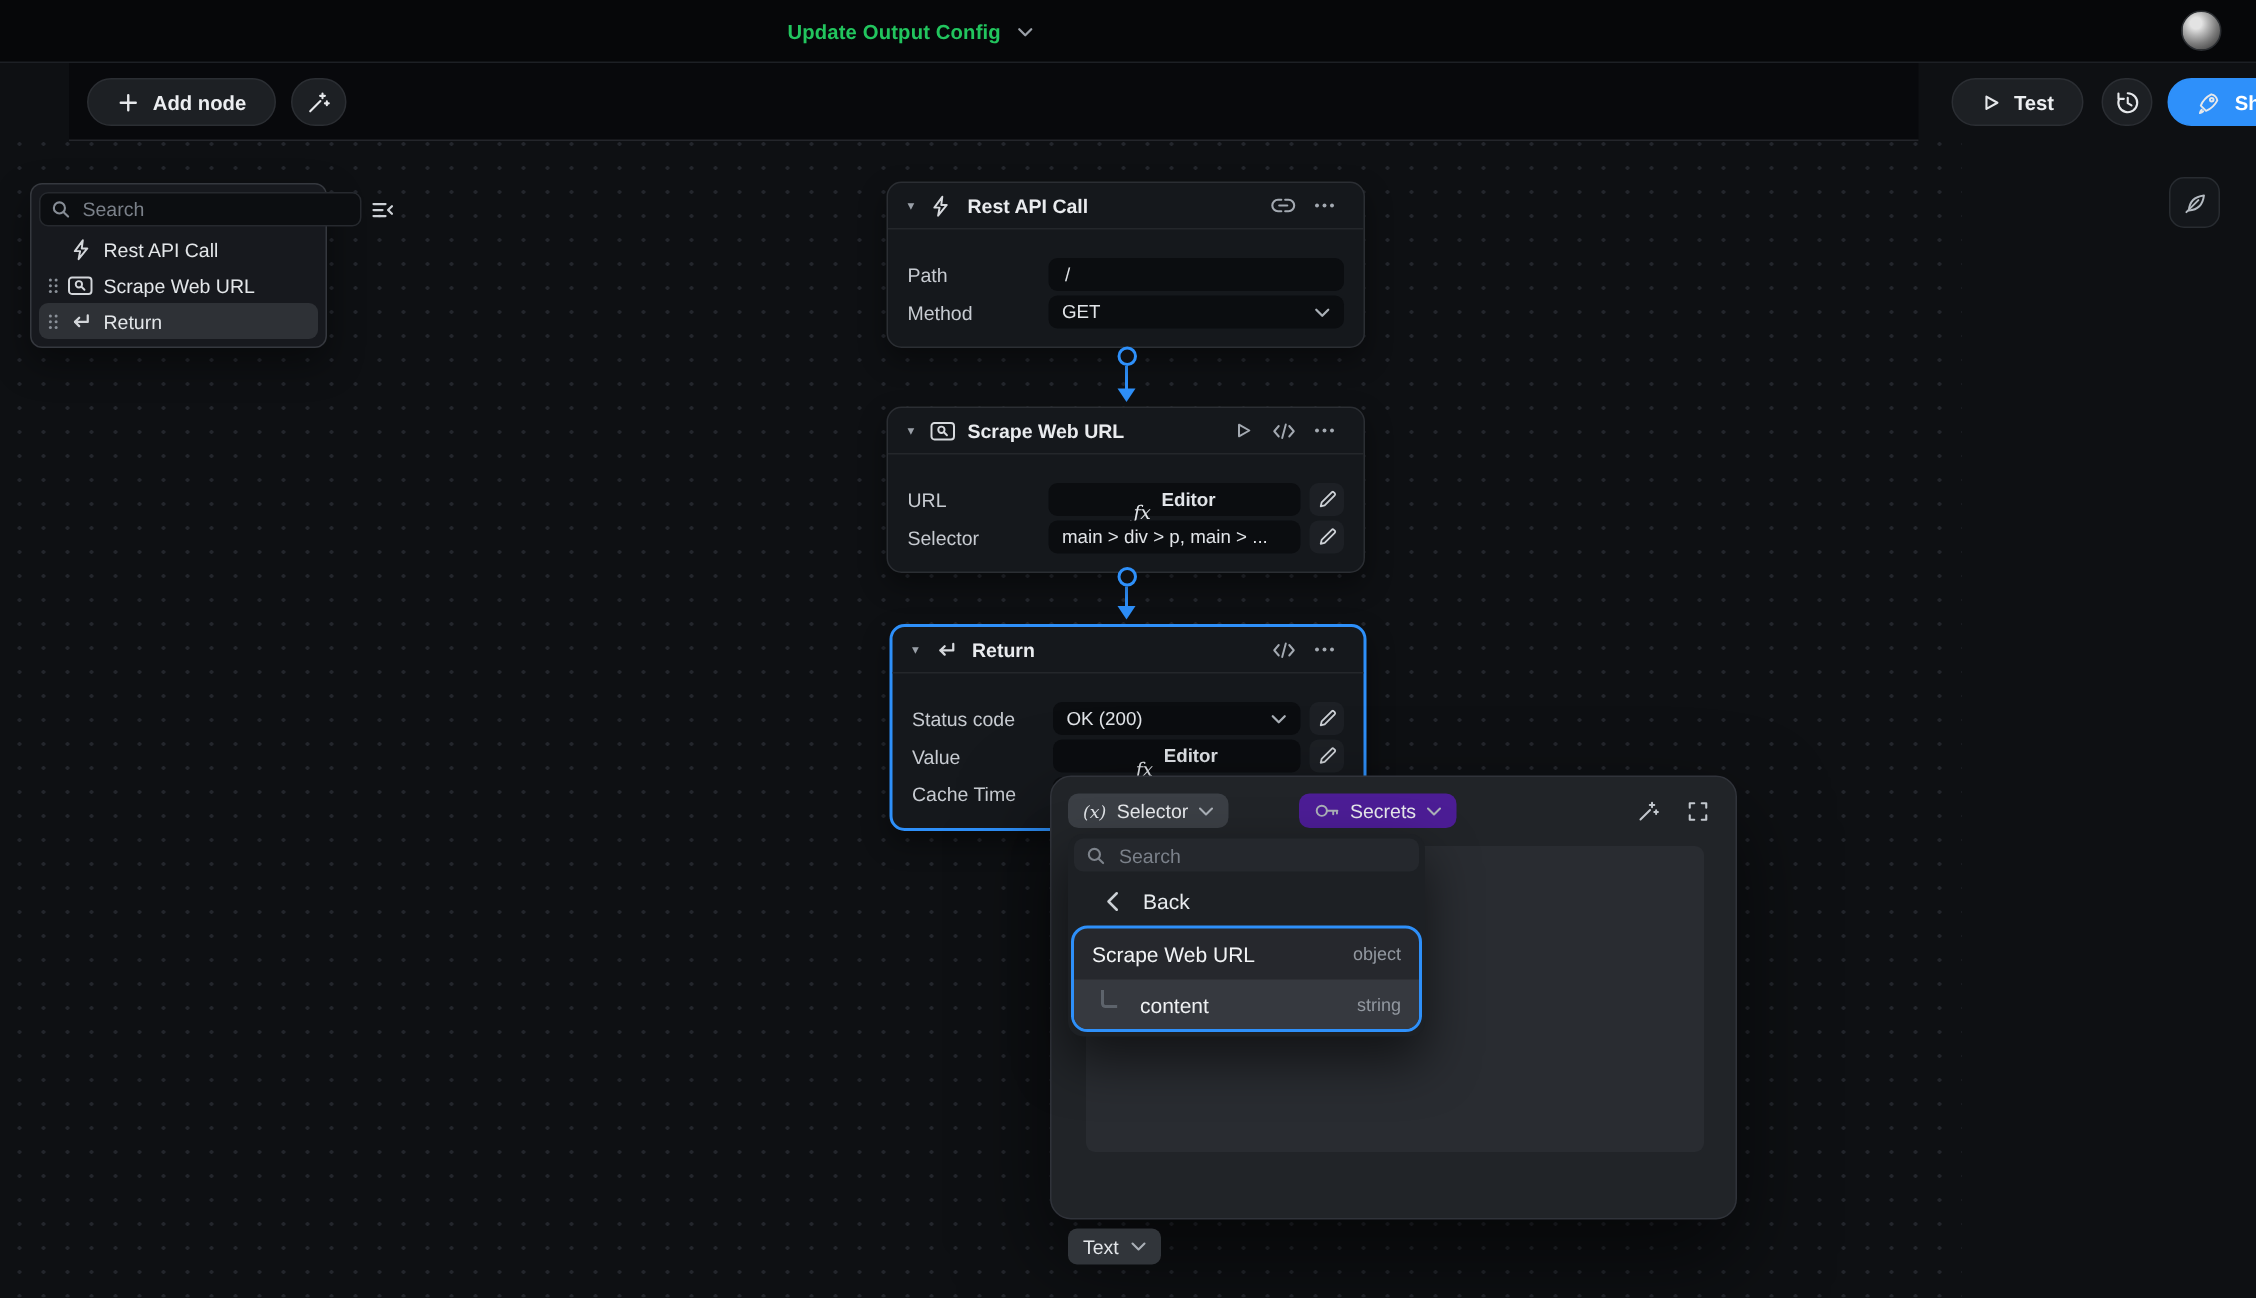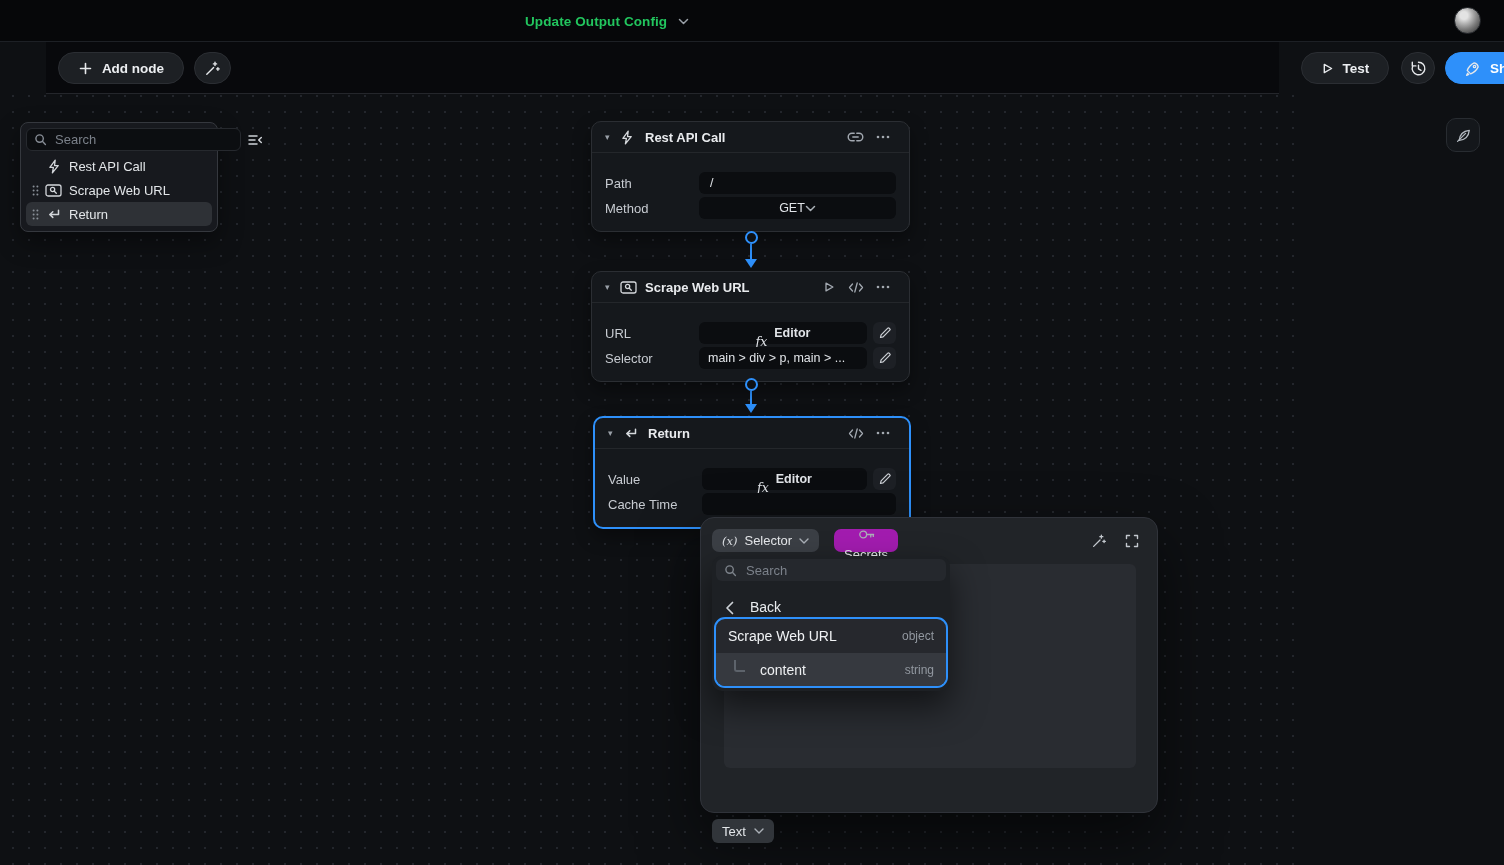--- a/index.html
+++ b/index.html
@@ -75,21 +75,21 @@
   .nh-btn { width:27px; height:24px; display:flex; align-items:center; justify-content:center;
     color:#a3a9b1; background:none; border:0; cursor:pointer; }
   .node-body { padding:19px 13px 12px; display:flex; flex-direction:column; gap:3px; }
   .frow { display:flex; align-items:center; height:22px; }
   .flabel { width:94px; flex:none; font-size:13px; color:#c7cbd1; }
   .fwrap { flex:1; display:flex; gap:6px; }
   .fbox { flex:1; height:22px; background:#0b0d10; border-radius:6px; display:flex;
     align-items:center; padding:0 9px; font-size:12.5px; color:#e1e4e8; cursor:text; }
   .fbox input { width:100%; background:transparent; border:0; outline:0; color:#e1e4e8;
     font-size:12.5px; font-family:inherit; }
-  .fselect { justify-content:center; cursor:pointer; }
+  .fselect { justify-content:space-between; cursor:pointer; }
   .fselect svg { color:#aab0b7; }
   .feditor { justify-content:center; gap:7px; font-weight:700; cursor:pointer; }
   .fx-glyph { font-style:italic; font-family:"DejaVu Serif", serif; font-size:12.5px;
     font-weight:400; color:#e1e4e8;margin-top:16px; }
   .pencil-btn { width:23px; height:22px; flex:none; background:#1d2025; border:0;
     border-radius:6px; display:flex; align-items:center; justify-content:center;
     color:#ccd0d5; cursor:pointer; }
 
   
   .conn-circle { position:absolute; width:13px; height:13px; border:2px solid #2e90fa;
@@ -106,42 +106,42 @@
   
   .popup { position:absolute; left:700px; top:423px; width:458px; height:296px;
     background:#212428; border:1px solid #30333a; border-radius:14px;
     box-shadow:0 26px 60px rgba(0,0,0,.55); z-index:10; }
   .popup .ta { position:absolute; left:23px; top:46px; width:412px; height:204px;
     background:#292c31; border-radius:6px; cursor:text; }
   .chip { position:absolute; top:11px; height:23px; border-radius:7px; display:flex;
     align-items:center; gap:7px; padding:0 10px; font-size:13px; color:#e6e8eb;
     border:0; font-family:inherit; cursor:pointer; }
   #chip-variables { left:11px; background:#3b3f45; }
-  #chip-secrets { left:133px; background:#a21caf;flex-direction:column; }
+  #chip-secrets { left:165px; background:#4c1d95; }
   .chip .cicon { font-style:italic; font-size:11.5px; color:#dfe2e6; font-family:"DejaVu Serif", serif; }
   .chip svg { color:#aab0b7; }
   .picon-btn { position:absolute; top:14px; width:18px; height:18px; display:flex;
     align-items:center; justify-content:center; color:#c3c8ce; background:none; border:0; cursor:pointer; }
   #popup-wand { left:389px; }
   #popup-expand { left:422px; }
   .type-chip { position:absolute; left:11px; top:262px; height:24px; border-radius:6px;
     background:#31353a; display:flex; align-items:center; gap:8px; padding:0 10px;
     font-size:13px; color:#e3e6e9; border:0; font-family:inherit; cursor:pointer;margin-top:39px; }
   .type-chip svg { color:#aab0b7; }
 
   
   .vdrop { position:absolute; left:11px; top:38px; width:238px; height:135px;
     background:#1d2024; border-radius:10px; box-shadow:0 16px 34px rgba(0,0,0,.55); z-index:3; }
   .vd-search { position:absolute; left:4px; right:4px; top:3px; height:22px;
     background:#25282d; border-radius:6px; display:flex; align-items:center; gap:7px;
     padding:0 8px; color:#7d838b; }
   .vd-search input { flex:1; min-width:0; background:transparent; border:0; outline:0;
     color:#dfe2e6; font-size:13px; font-family:inherit; }
-  .vd-back { position:absolute; left:4px; right:4px; top:31px; height:28px; display:flex;
-    align-items:flex-end; gap:16px; padding:0 9px; border-radius:6px; cursor:pointer;
+  .vd-back { position:absolute; left:16px; right:4px; top:31px; height:28px; display:flex;
+    align-items:center; gap:16px; padding:0 9px; border-radius:6px; cursor:pointer;
     font-size:14px; color:#e8ebee; }
   .vd-back svg { color:#ccd1d6; }
   .vgroup { position:absolute; left:2px; top:61px; width:234px; height:71px;
     border:2px solid #2e90fa; border-radius:11px; background:#26282d; overflow:hidden; }
   .vg-row1 { height:34px; display:flex; align-items:center; padding:0 12px;
     font-size:14px; font-weight:500; color:#f1f3f5; cursor:pointer; }
   .vg-row2 { height:33px; display:flex; align-items:center; padding:0 12px 0 4px;
     background:#36393f; font-size:14px; font-weight:500; color:#eef0f2; cursor:pointer; }
   .vg-type { margin-left:auto; font-size:12px; font-weight:400; color:#9298a0; }
   .elbow { width:11px; height:12px; border-left:2px solid #5d636b; border-bottom:2px solid #5d636b;
@@ -408,20 +408,36 @@
       <button class="nh-btn">
         <svg width="14" height="4" viewBox="0 0 14 4" fill="currentColor">
             <circle cx="2" cy="2" r="1.3"></circle>
             <circle cx="7" cy="2" r="1.3"></circle>
             <circle cx="12" cy="2" r="1.3"></circle>
           </svg>
       </button>
     </div>
     <div class="node-body">
       <div class="frow">
+        <span class="flabel">Status code</span>
+        <div class="fwrap">
+          <div class="fbox fselect">
+            <span>OK (200)</span>
+            <svg width="11" height="7" viewBox="0 0 11 7" fill="none" stroke="currentColor" stroke-width="1.5" stroke-linecap="round" stroke-linejoin="round">
+                <path d="m1.5 1.5 4 4 4-4"></path>
+              </svg>
+          </div>
+          <button class="pencil-btn">
+            <svg width="12" height="12" viewBox="0 0 12 12" fill="none" stroke="currentColor" stroke-width="1.2" stroke-linejoin="round">
+                <path d="m1.5 10.5.6-2.6L8.8 1.2a1 1 0 0 1 1.4 0l.6.6a1 1 0 0 1 0 1.4L4.1 9.9l-2.6.6Z"></path>
+              </svg>
+          </button>
+        </div>
+      </div>
+      <div class="frow">
         <span class="flabel">Value</span>
         <div class="fwrap">
           <div class="fbox feditor">
             <span class="fx-glyph">ƒx</span>
             <span>Editor</span>
           </div>
           <button class="pencil-btn">
             <svg width="12" height="12" viewBox="0 0 12 12" fill="none" stroke="currentColor" stroke-width="1.2" stroke-linejoin="round">
                 <path d="m1.5 10.5.6-2.6L8.8 1.2a1 1 0 0 1 1.4 0l.6.6a1 1 0 0 1 0 1.4L4.1 9.9l-2.6.6Z"></path>
               </svg>

